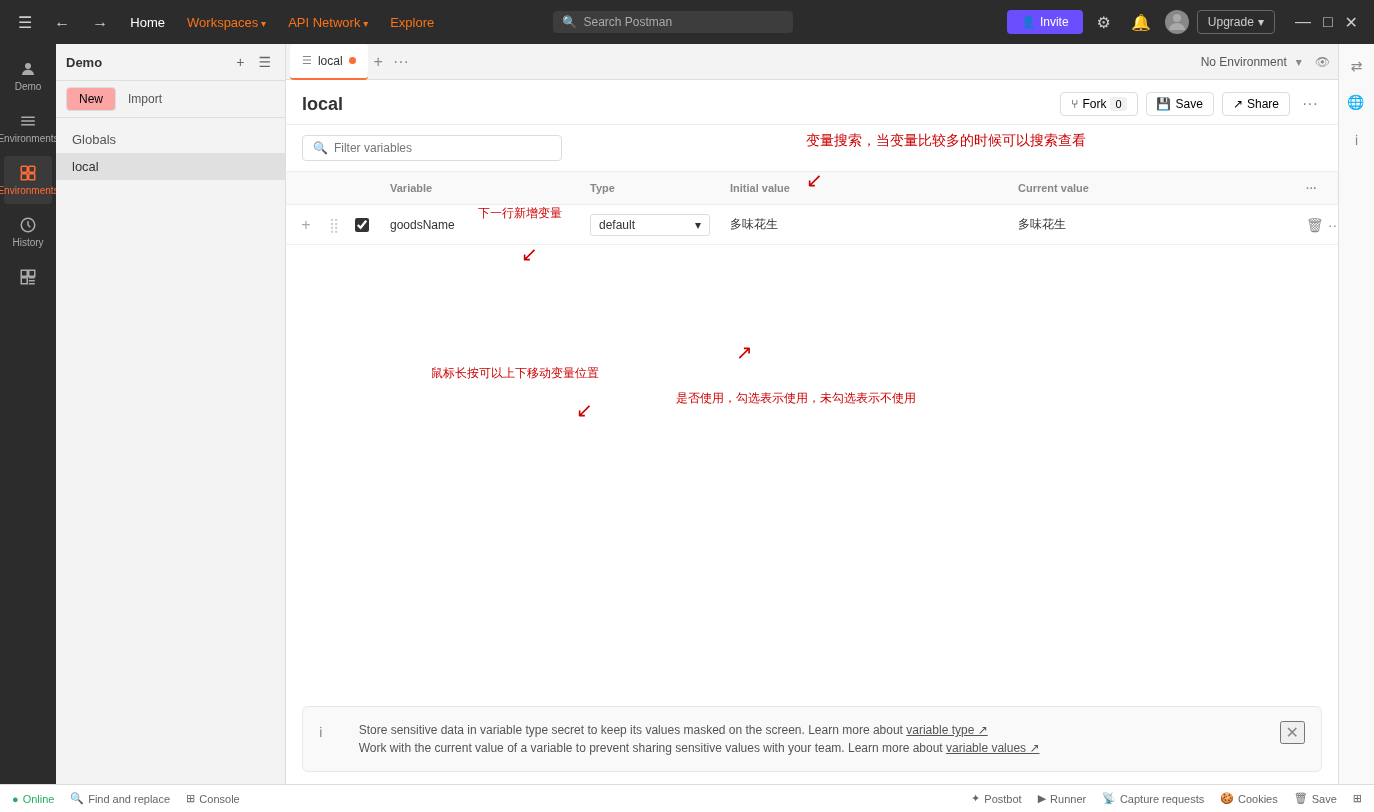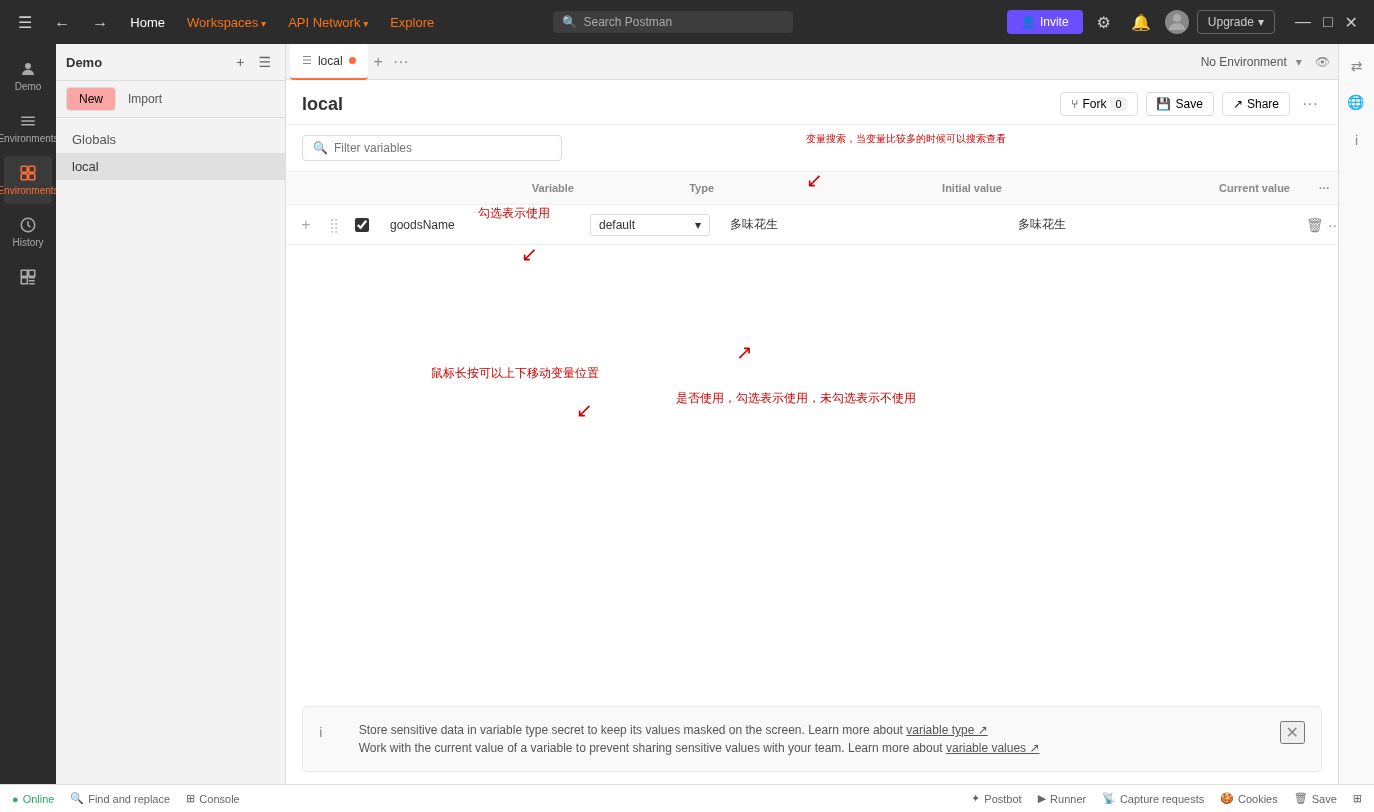--- a/index.html
+++ b/index.html
@@ -65,21 +65,21 @@
 
     
     .filter-bar { padding: 10px 16px; border-bottom: 1px solid #eee; }
     .filter-input { display: flex; align-items: center; gap: 6px; border: 1px solid #ddd; border-radius: 4px; padding: 5px 10px; width: 260px; background: #fff; }
     .filter-input input { border: none; outline: none; font-size: 12px; color: #555; width: 100%; }
     .filter-input-icon { color: #888; font-size: 12px; }
 
     
     .variables-table { flex: 1; overflow-y: auto; }
     .table-header { display: grid; grid-template-columns: 40px 16px 40px 200px 140px 1fr 1fr 40px; align-items: center; background: #f9f9f9; border-bottom: 1px solid #eee; padding: 6px 0; font-size: 11px; color: #888; font-weight: 600; }
-    .table-header-cell { padding: 4px 8px; text-align: right; }
+    .table-header-cell { padding: 4px 8px; }
     .table-row { display: grid; grid-template-columns: 40px 16px 40px 200px 140px 1fr 1fr 40px; align-items: center; border-bottom: 1px solid #f0f0f0; min-height: 40px; }
     .table-cell { padding: 6px 8px; font-size: 12px; color: #333; }
     .table-cell input { border: none; outline: none; width: 100%; font-size: 12px; color: #333; background: transparent; }
     .checkbox-cell { display: flex; justify-content: center; }
     .drag-handle { color: #ccc; cursor: grab; font-size: 14px; display: flex; justify-content: center; }
     .type-select { display: flex; align-items: center; gap: 4px; border: 1px solid #ddd; border-radius: 3px; padding: 3px 8px; cursor: pointer; font-size: 12px; background: #fff; width: 120px; justify-content: space-between; }
     .add-variable-row { display: flex; align-items: center; padding: 8px 16px; color: #aaa; font-size: 12px; cursor: pointer; gap: 4px; }
 
     
     .info-banner { margin: 12px 16px; padding: 14px 16px; background: #f9f9f9; border: 1px solid #e8e8e8; border-radius: 6px; display: flex; gap: 10px; align-items: flex-start; }
@@ -317,24 +317,24 @@
               <span>Work with the current value of a variable to prevent sharing sensitive values with your team. Learn more about</span>
               <a href="#">variable values ↗</a>
             </div>
           </div>
           <button class="info-banner-close">✕</button>
         </div>
       </div>
 
       <div class="annotation-container">
 
-        <div style="position:absolute; top:52px; left:520px; color:#cc0000; font-size:10px; font-weight:500;">变量搜索，当变量比较多的时候可以搜索查看</div>
+        <div style="position:absolute; top:52px; left:520px; color:#cc0000; font-size:14px; font-weight:500;">变量搜索，当变量比较多的时候可以搜索查看</div>
         <div style="position:absolute; top:88px; left:520px; color:#cc0000; font-size:20px;">↙</div>
 
-        <div style="position:absolute; top:125px; left:192px; color:#cc0000; font-size:12px; font-weight:500;">勾选表示使用</div>
+        <div style="position:absolute; top:125px; left:192px; color:#cc0000; font-size:12px; font-weight:500;">下一行新增变量</div>
         <div style="position:absolute; top:162px; left:235px; color:#cc0000; font-size:20px;">↙</div>
 
         <div style="position:absolute; top:285px; left:145px; color:#cc0000; font-size:12px; font-weight:500;">鼠标长按可以上下移动变量位置</div>
         <div style="position:absolute; top:318px; left:290px; color:#cc0000; font-size:20px;">↙</div>
 
         <div style="position:absolute; top:310px; left:390px; color:#cc0000; font-size:12px; font-weight:500;">是否使用，勾选表示使用，未勾选表示不使用</div>
         <div style="position:absolute; top:262px; left:450px; color:#cc0000; font-size:20px; transform: rotate(180deg);">↙</div>
 
       </div>
     </div>

